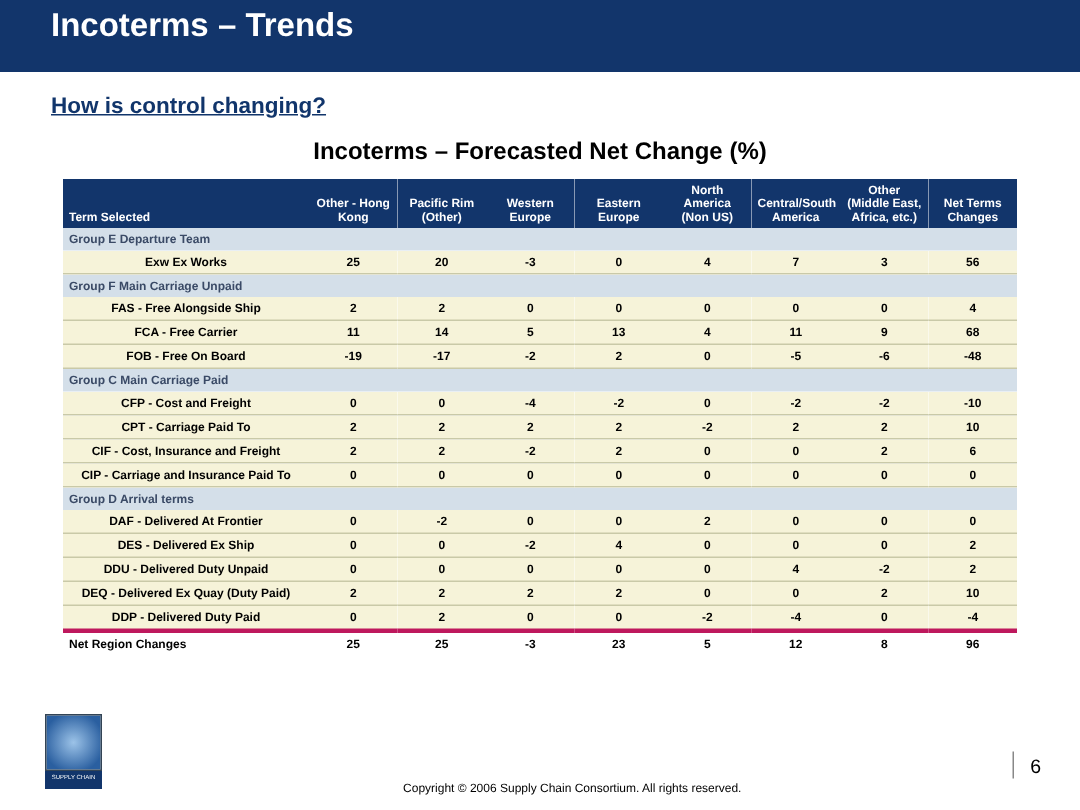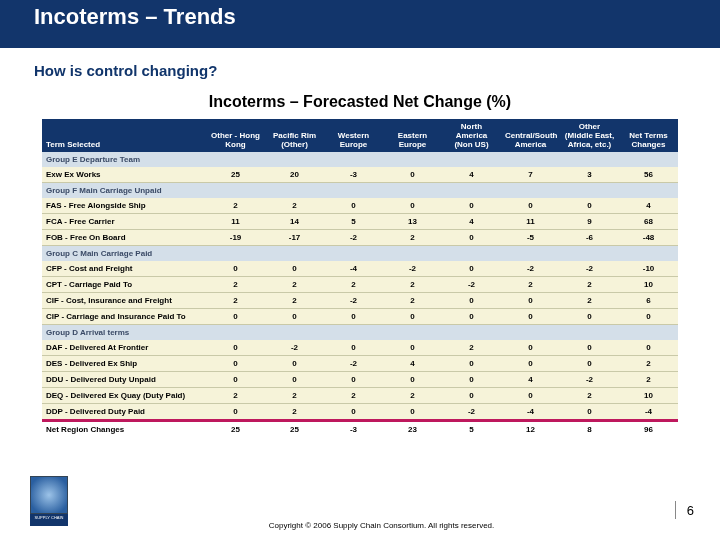--- a/index.html
+++ b/index.html
@@ -1,27 +1,27 @@
 <!DOCTYPE html>
 <html><head>
 <meta charset="utf-8">
 <style>
   * { box-sizing: border-box; margin: 0; padding: 0; }
   body { width: 720px; height: 540px; background: #fff; font-family: Arial, Helvetica, sans-serif; position: relative; overflow: hidden; }
   .titlebar { background: #12356b; height: 48px; display: flex; align-items: flex-start; }
   .title { color: #fff; font-size: 22px; font-weight: bold; padding: 4px 0 0 34px; }
-  .subtitle { color: #11356b; font-size: 15px; font-weight: bold; padding: 14px 0 0 34px; }
+  .subtitle { color: #11356b; font-size: 15px; font-weight: bold; padding: 14px 0 0 34px; text-decoration: underline; }
   .chart-title { color: #000; font-size: 16px; font-weight: bold; text-align: center; padding: 14px 0 8px 0; }
   .tbl { width: 636px; margin: 0 auto; border-collapse: collapse; font-size: 8px; table-layout: fixed; }
   .tbl th, .tbl td { padding: 3px 4px; overflow: hidden; }
   .tbl thead th { background: #12356b; color: #fff; font-weight: bold; text-align: center; vertical-align: bottom; margin-top: 14px; }
   .tbl thead th:first-child { text-align: left; }
   .grp td { background: #d4dfe9; color: #3a4a66; font-weight: bold; text-align: left; font-size: 8px; padding: 3px 4px; }
   .drow td { background: #f6f3d9; color: #000; border-bottom: 1px solid #c9c9a8; }
-  .drow td:first-child { text-align: left; font-weight: bold; }
+  .drow td:first-child { text-align: center; font-weight: bold; }
   .drow td { text-align: center; font-weight: bold; }
   .net td { background: #fff; border-top: 3px solid #be185d; font-weight: bold; text-align: center; }
   .net td:first-child { text-align: left; }
   .col-term { width: 164px; }
   .col-n { width: 59px; }
   .footer { position: absolute; bottom: 10px; left: 0; width: 100%; text-align: center; font-size: 8px; color: #000; padding-left: 43px; }
   .pagenum { position: absolute; bottom: 22px; right: 26px; font-size: 13px; color: #000; }
   .pagenum::before { content: ""; position: absolute; left: -12px; top: -2px; width: 1px; height: 18px; background: #888; }
   .logo { position: absolute; left: 30px; bottom: 12px; width: 38px; height: 52px; }
   .logo .swirl { width: 38px; height: 38px; background: radial-gradient(circle at 50% 50%, #9cc3e8 0%, #2a5fa0 80%); border: 1px solid #345; }

